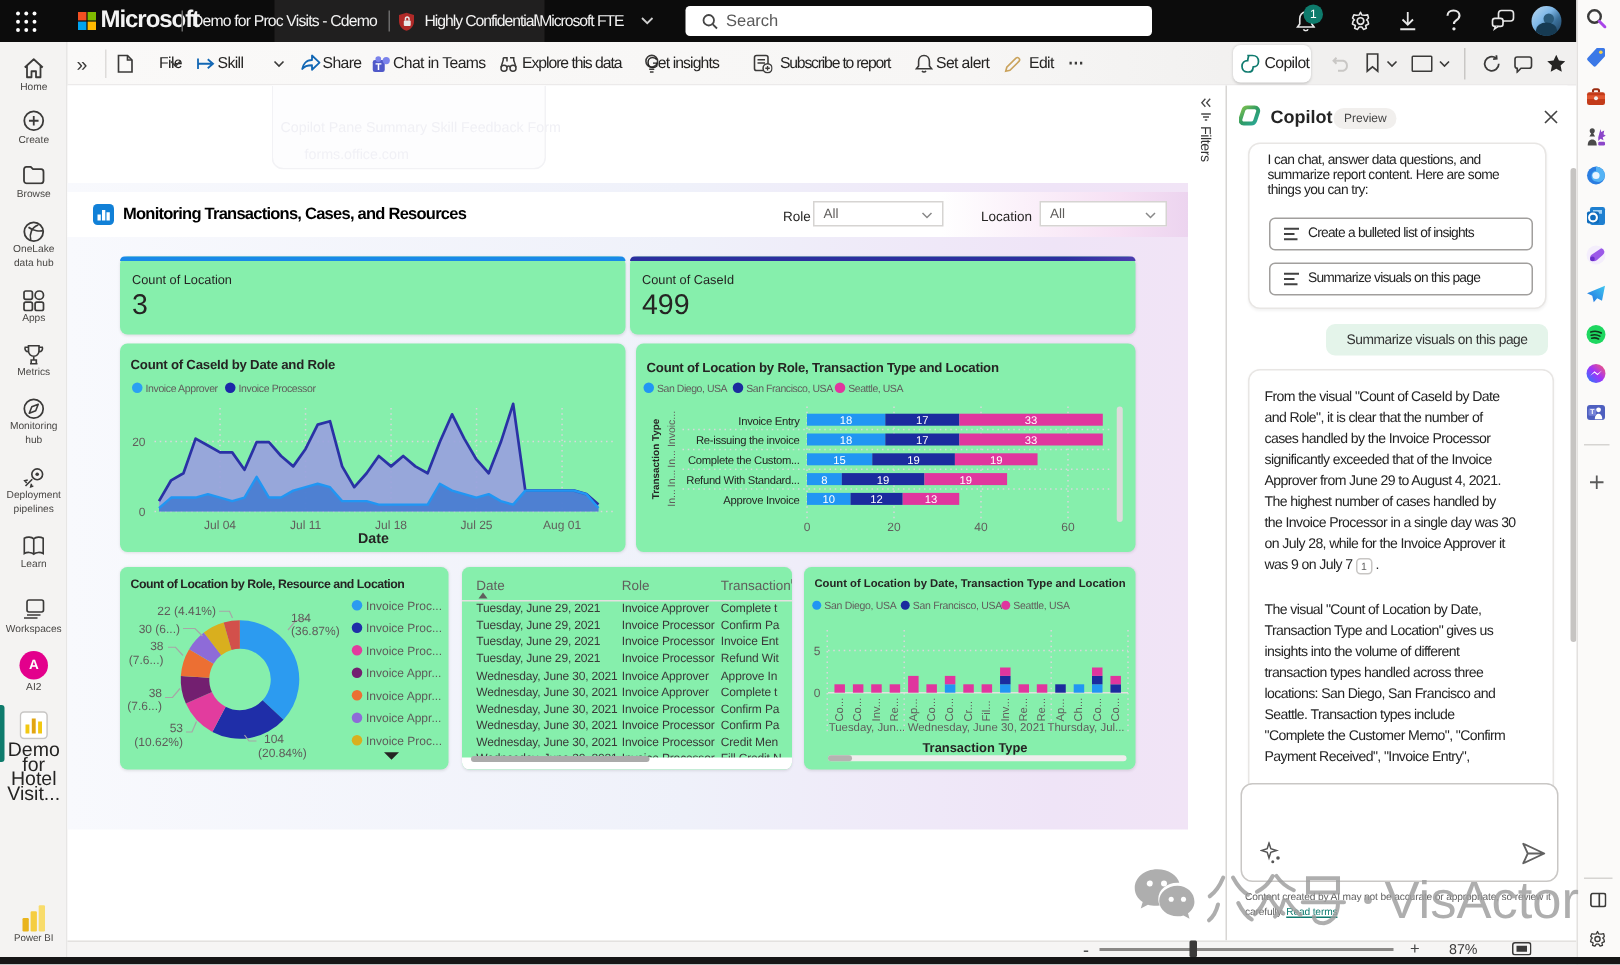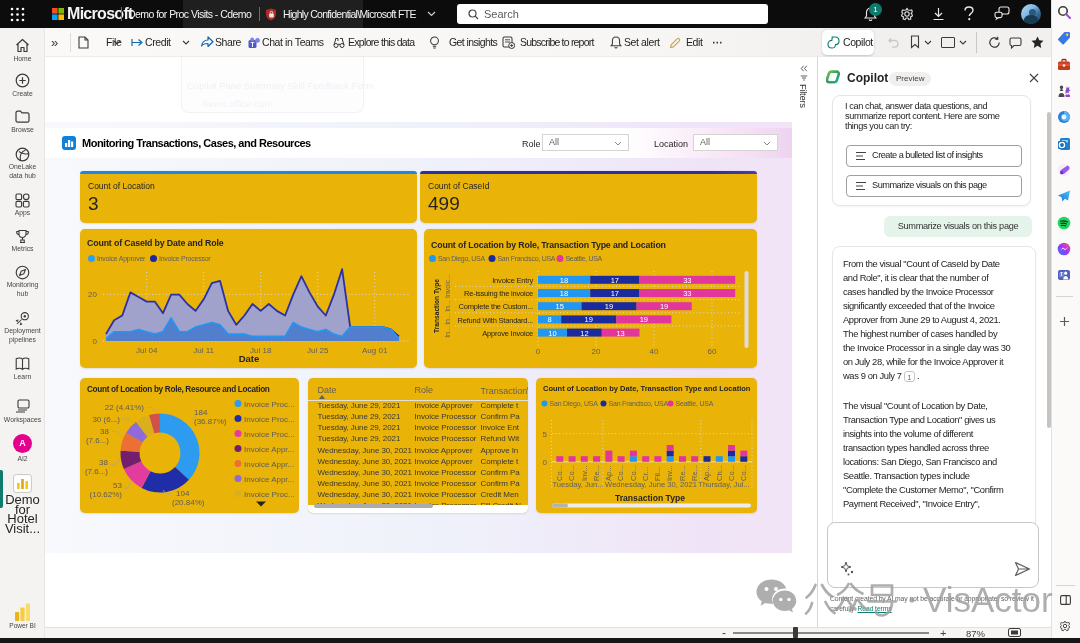--- a/index.html
+++ b/index.html
@@ -9,21 +9,21 @@
 .wtxt{color:#f3f3f3;font-size:11px;line-height:28px}
 .searchbox{left:457px;top:4px;width:311px;height:20px;background:#fff;border-radius:3px;color:#5a5a5a;font-size:11px;line-height:20px}
 .toolbar{left:45px;top:28px;width:1006px;height:29px;background:linear-gradient(90deg,#faf9f8 0%,#f7f6f5 60%,#f1f0ef 80%);border-bottom:1px solid #eceaea}
 .titem{position:absolute;top:28px;height:29px;line-height:29px;font-size:10.5px;letter-spacing:-0.4px;color:#252423;white-space:nowrap}
 .leftrail{left:0;top:28px;width:45px;height:610px;background:#f4f3f2;border-right:1px solid #e7e6e5}
 .nav{position:absolute;left:0;width:45px;text-align:center;color:#3b3a39}
 .lbl{font-size:6.8px;color:#484644;line-height:8.5px}
 .canvas{left:45px;top:57px;width:747px;height:570px;background:#fff}
 .page{left:45px;top:122px;width:747px;height:431px;background:linear-gradient(90deg,#f8f9fd 0%,#eff1fa 55%,#efe4f7 88%,#f1e4f6 100%)}
 .band{left:45px;top:128px;width:747px;height:30px;background:linear-gradient(90deg,#fff 0%,#fff 78%,#f6e0f4 94%,#ecd4ef 100%)}
-.card{position:absolute;background:#eab308;border-radius:5px;box-shadow:0 0.5px 2px rgba(0,0,0,.10)}
+.card{position:absolute;background:#86efac;border-radius:5px;box-shadow:0 0.5px 2px rgba(0,0,0,.10)}
 .ctitle{position:absolute;font-weight:bold;color:#252423;white-space:nowrap}
 .dd{position:absolute;height:17px;background:#fff;border:1px solid #d6d4d2;font-size:9px;color:#605e5c;line-height:15px;padding-left:6px}
 .gray9{font-size:9px;color:#605e5c}
 .filters{left:792px;top:57px;width:25px;height:570px;background:#fff}
 .copilot{left:817px;top:57px;width:228px;height:570px;background:#fff;border-left:1px solid #d8d6d4}
 .sidebar{left:1051px;top:0;width:29px;height:643px;background:#fbfaf9;border-left:1px solid #e3e1df}
 .statusbar{left:45px;top:627px;width:1006px;height:11px;background:#f6f5f4;border-top:1px solid #e3e1df}
 .blackstrip{left:0;top:638px;width:1080px;height:5px;background:#161616}
 .wm{color:#9d9d9d;opacity:.82}
 svg{display:block}
@@ -102,21 +102,21 @@
     <path d="M1 1 H7 L10 4 V12 H1 Z" stroke="#3b3a39" stroke-width="1.1" fill="none"></path>
     <path d="M7 1 V4 H10" stroke="#3b3a39" stroke-width="1.1" fill="none"></path>
   </svg>
 <div class="a titem" style="left:106px">File</div>
 <svg class="a" style="left:113px;top:40px" width="8" height="5" viewBox="0 0 8 5">
     <path d="M1 1 L4 4 L7 1" stroke="#3b3a39" stroke-width="1.1" fill="none"></path>
   </svg>
 <svg class="a" style="left:131px;top:38px" width="13" height="9" viewBox="0 0 13 9">
     <path d="M1 1 V8 M1 4.5 H10 M7.5 1.5 L11 4.5 L7.5 7.5" stroke="#1267b4" stroke-width="1.2" fill="none"></path>
   </svg>
-<div class="a titem" style="left:145px">Credit</div>
+<div class="a titem" style="left:145px">Skill</div>
 <svg class="a" style="left:182px;top:40px" width="8" height="5" viewBox="0 0 8 5">
     <path d="M1 1 L4 4 L7 1" stroke="#3b3a39" stroke-width="1.1" fill="none"></path>
   </svg>
 <svg class="a" style="left:200px;top:36px" width="14" height="13" viewBox="0 0 14 13">
     <path d="M8 4 C4 4 2 7 1.5 10 C3 8 5 7.5 8 7.5 V10.5 L13 5.7 L8 1 Z" stroke="#1267b4" stroke-width="1.2" fill="none" stroke-linejoin="round"></path>
   </svg>
 <div class="a titem" style="left:215px">Share</div>
 <svg class="a" style="left:248px;top:37px" width="13" height="13" viewBox="0 0 13 13">
     <rect x="0.5" y="3" width="8" height="8" rx="1.5" fill="#5059c9"></rect>
     <circle cx="9.5" cy="3.4" r="2.4" fill="#7b83eb"></circle>
@@ -128,21 +128,21 @@
     <path d="M2.5 1.5 H5 V4 M7 1.5 H9.5 V4 M2.5 1.5 V3 L1 8 M9.5 1.5 V3 L11 8" stroke="#3b3a39" stroke-width="1" fill="none"></path>
     <circle cx="3" cy="8.5" r="2" stroke="#3b3a39" stroke-width="1" fill="none"></circle>
     <circle cx="9" cy="8.5" r="2" stroke="#3b3a39" stroke-width="1" fill="none"></circle>
     <path d="M5 8 A1 1 0 0 1 7 8" stroke="#3b3a39" stroke-width="1" fill="none"></path>
   </svg>
 <div class="a titem" style="left:348px;letter-spacing:-0.7px">Explore this data</div>
 <svg class="a" style="left:429px;top:36px" width="11" height="14" viewBox="0 0 11 14">
     <circle cx="5.5" cy="4.8" r="3.9" stroke="#3b3a39" stroke-width="1.05" fill="none"></circle>
     <path d="M3.8 10.2 H7.2 M4.3 12 H6.7" stroke="#3b3a39" stroke-width="1.05"></path>
   </svg>
-<div class="a titem" style="left:449px;letter-spacing:-0.6px">Get insights</div>
+<div class="a titem" style="left:431px;letter-spacing:-0.6px">Get insights</div>
 <svg class="a" style="left:502px;top:36px" width="13" height="13" viewBox="0 0 13 13">
     <rect x="1" y="1" width="9" height="10" rx="1.4" stroke="#3b3a39" stroke-width="1.05" fill="none"></rect>
     <path d="M3 3.8 H8 M3 6 H8" stroke="#3b3a39" stroke-width="0.9"></path>
     <circle cx="9.7" cy="9.5" r="3" fill="#f6f5f4" stroke="#3b3a39" stroke-width="1"></circle>
     <path d="M9.7 8 V11 M8.2 9.5 H11.2" stroke="#3b3a39" stroke-width="0.9"></path>
   </svg>
 <div class="a titem" style="left:520px;letter-spacing:-0.8px">Subscribe to report</div>
 <svg class="a" style="left:610px;top:36px" width="12" height="13" viewBox="0 0 12 13">
     <path d="M6 1 C8.3 1 9.6 2.8 9.6 5 V8 L11 9.8 H1 L2.4 8 V5 C2.4 2.8 3.7 1 6 1 Z" stroke="#3b3a39" stroke-width="1.05" fill="none"></path>
     <path d="M4.7 11.2 A1.5 1.5 0 0 0 7.3 11.2" stroke="#3b3a39" stroke-width="1.05" fill="none"></path>

